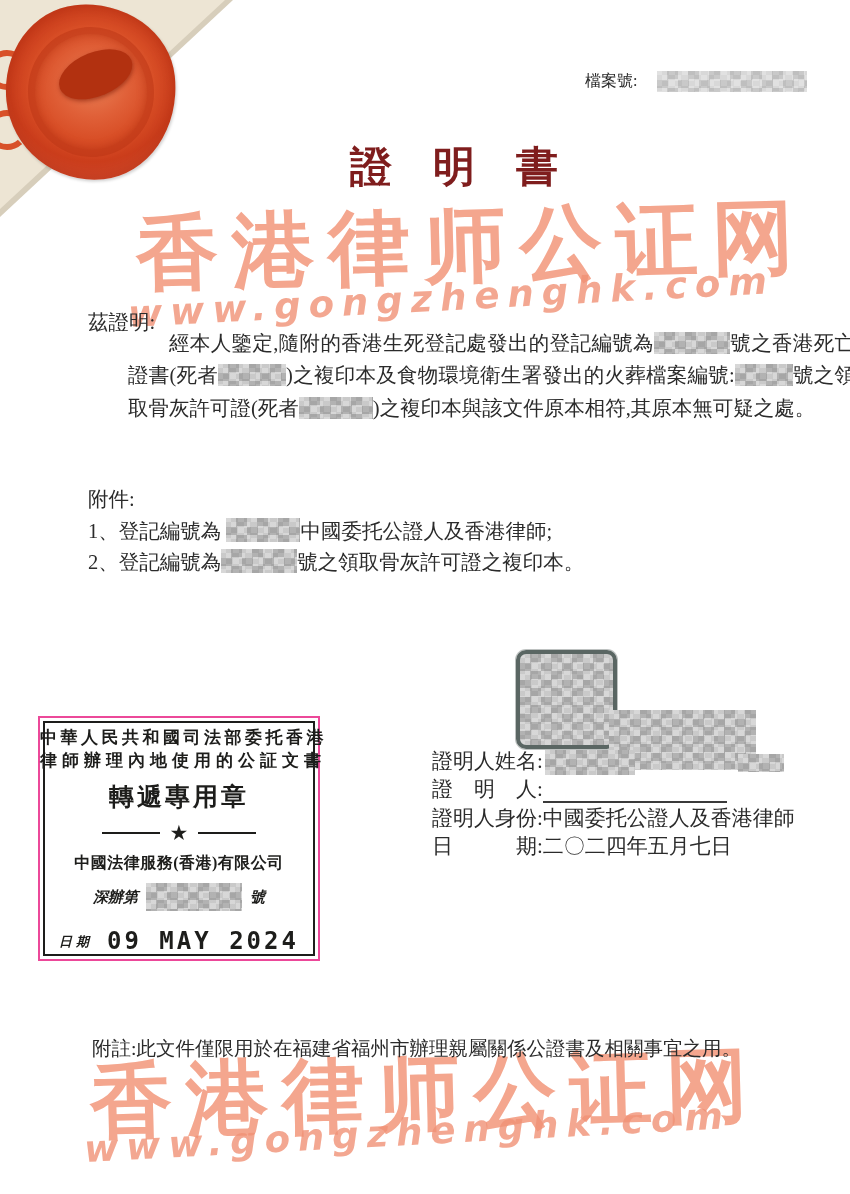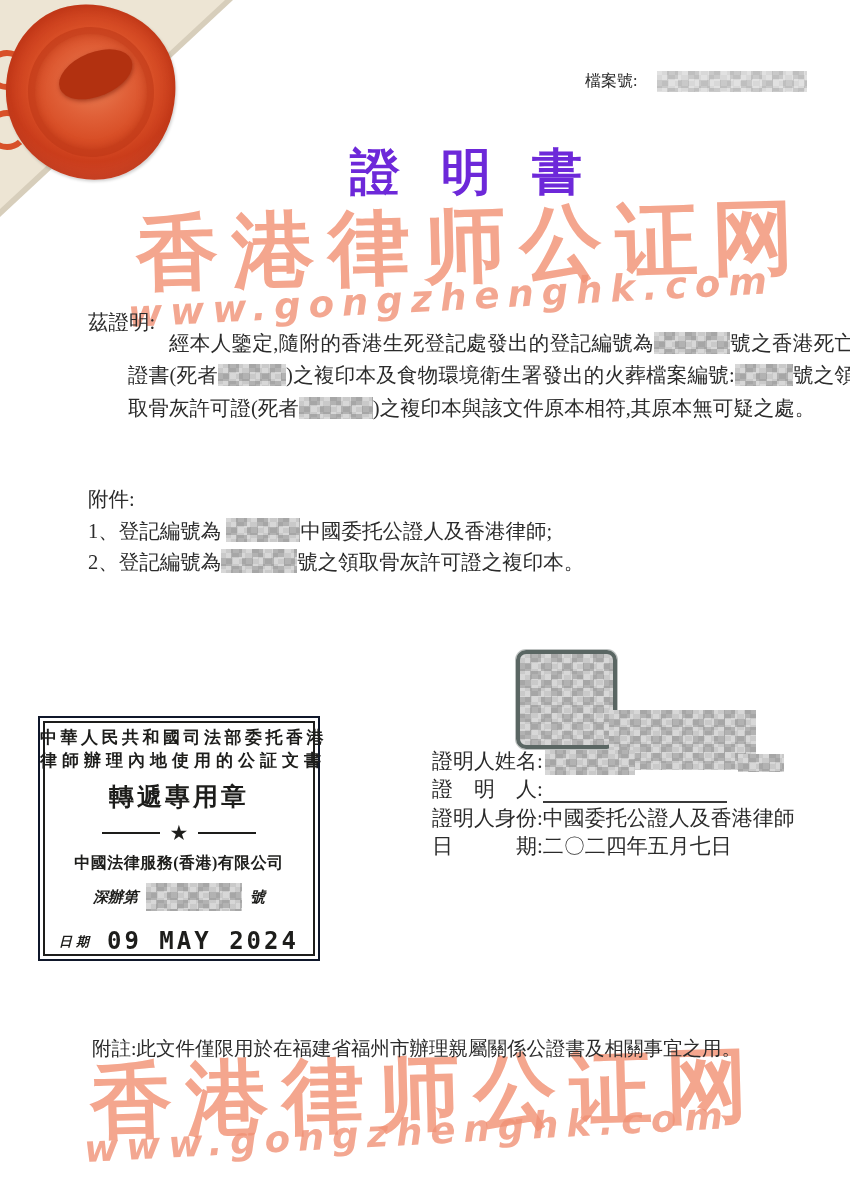--- a/index.html
+++ b/index.html
@@ -47,41 +47,41 @@
      filter:blur(.6px);}
   .mosaic.light{background-image:
        repeating-conic-gradient(rgba(175,175,175,.5) 0% 25%, rgba(224,224,224,.55) 0% 50%),
        repeating-conic-gradient(#cfcfcf 0% 25%, #e2e2e2 0% 50%);}
   .mosaic.inline{height:22px;vertical-align:-4px;}
 
   
   .file-row{position:absolute;left:585px;top:71px;z-index:4;font-size:16px;
      display:flex;align-items:center;gap:20px;}
   .file-blur{width:150px;height:21px;}
-  .title{position:absolute;left:350px;top:139px;z-index:4;font-size:50px;font-weight:bold;
-     letter-spacing:41px;white-space:nowrap;color:#6d28d9;}
+  .title{position:absolute;left:350px;top:139px;z-index:4;font-size:42px;font-weight:bold;
+     letter-spacing:41px;white-space:nowrap;color:#7f1d1d;}
   .intro{position:absolute;left:88px;top:308px;z-index:4;font-size:20.5px;}
   .para{position:absolute;left:88px;top:327px;width:727px;z-index:4;font-size:20.5px;
      line-height:32.4px;text-indent:41px;text-align:justify;margin-left:40px;}
   .attach{position:absolute;left:88px;top:484px;z-index:4;font-size:20.5px;line-height:31.5px;}
 
   
   .company-seal{position:absolute;left:516px;top:650px;width:93px;height:91px;z-index:4;
      border:4px solid #5a6663;border-radius:10px;box-shadow:0 0 0 1px rgba(70,80,78,.35);}
   .sig-blur{position:absolute;left:609px;top:710px;width:147px;height:60px;z-index:4;}
   .cert{position:absolute;left:432px;top:746px;z-index:5;font-size:21px;}
   .cert-row{height:28.5px;display:flex;align-items:flex-end;white-space:nowrap;}
   .cert .lbl{display:inline-block;}
   .uline{display:inline-block;width:184px;border-bottom:2px solid #3a3a3a;height:20px;}
   .name-blur{width:90px;height:25px;margin-left:2px;}
   .name-blur2{width:46px;height:18px;margin-left:103px;margin-bottom:3px;}
 
   
   .stamp{position:absolute;left:38px;top:716px;width:278px;height:241px;z-index:4;
-     border:2px solid #0f172a;color:#1d1d1b;text-align:center;
+     border:2px solid #ec4899;color:#1d1d1b;text-align:center;
      font-family:"Liberation Serif","DejaVu Serif",serif;}
   .stamp-inner{position:absolute;inset:3px;border:2px solid #1d1d1b;pointer-events:none;}
   .s-line1{margin-top:8px;font-size:17px;font-weight:600;letter-spacing:3.5px;white-space:nowrap;}
   .s-line2{font-size:17px;font-weight:600;letter-spacing:5px;white-space:nowrap;}
   .s-title{margin-top:8px;font-size:25px;font-weight:bold;letter-spacing:3px;}
   .s-div{margin-top:11px;display:flex;align-items:center;justify-content:center;gap:10px;}
   .s-div .bar{display:inline-block;width:58px;border-top:2.5px solid #1d1d1b;height:0;}
   .s-div .star{font-size:21px;line-height:18px;}
   .s-company{margin-top:11px;font-size:16px;font-weight:600;letter-spacing:.5px;white-space:nowrap;}
   .s-serial{margin-top:9px;display:flex;align-items:center;justify-content:center;gap:8px;

